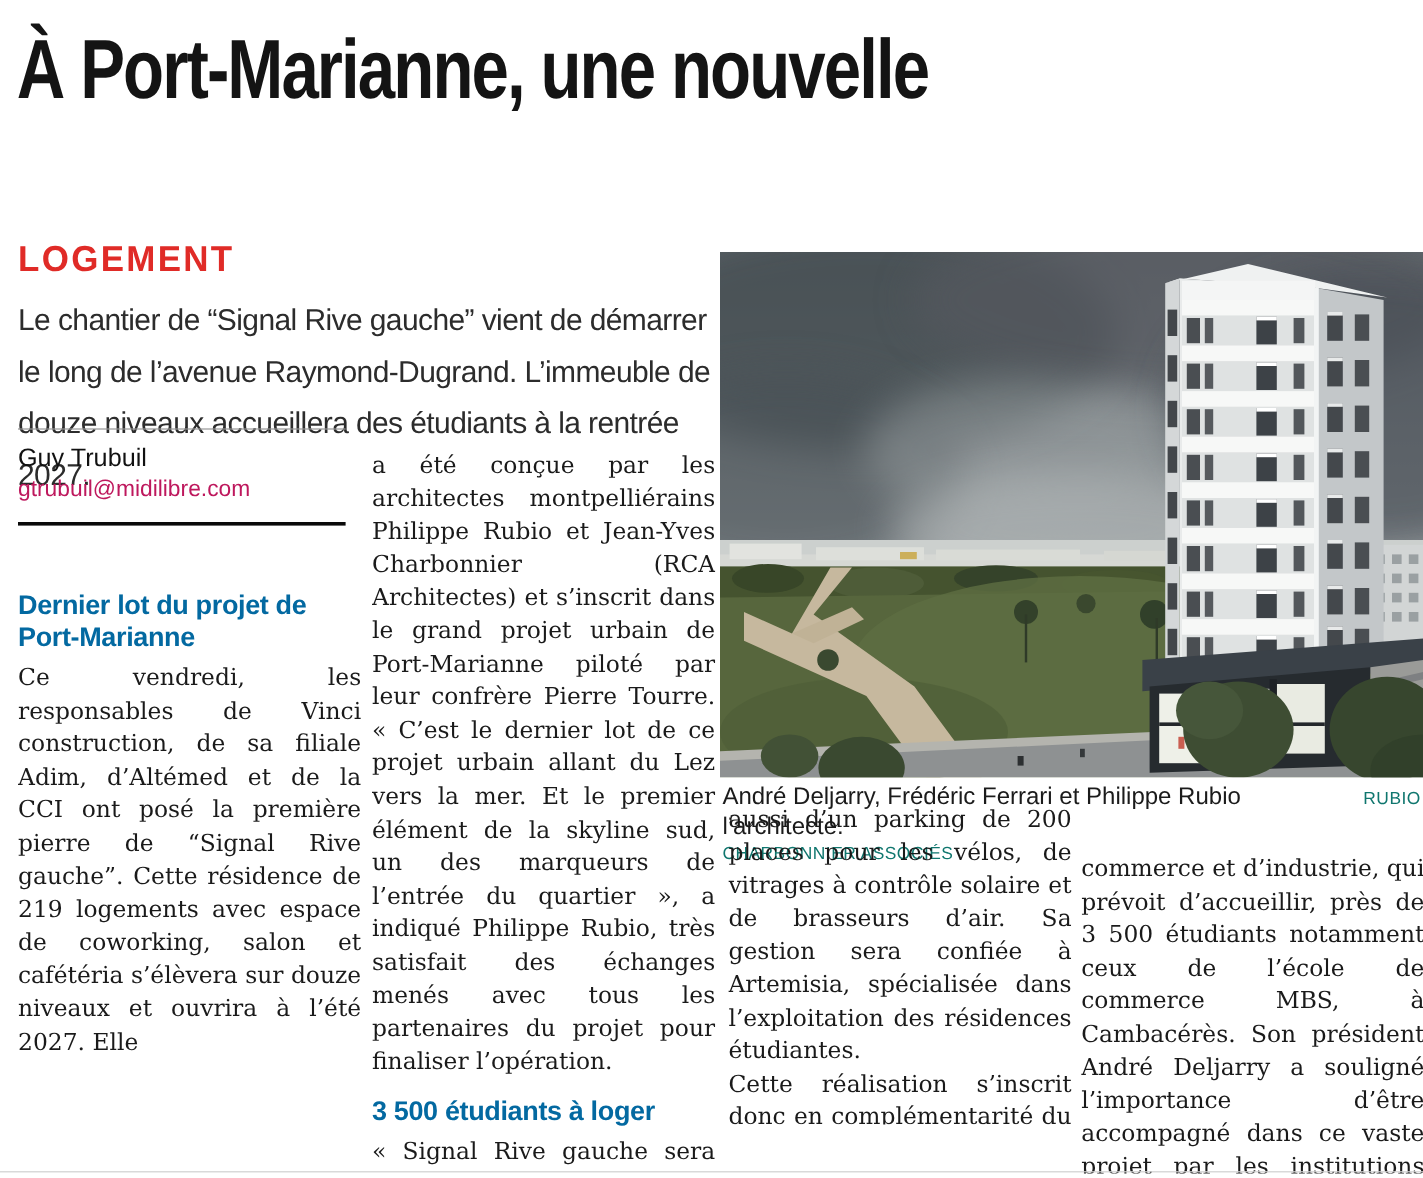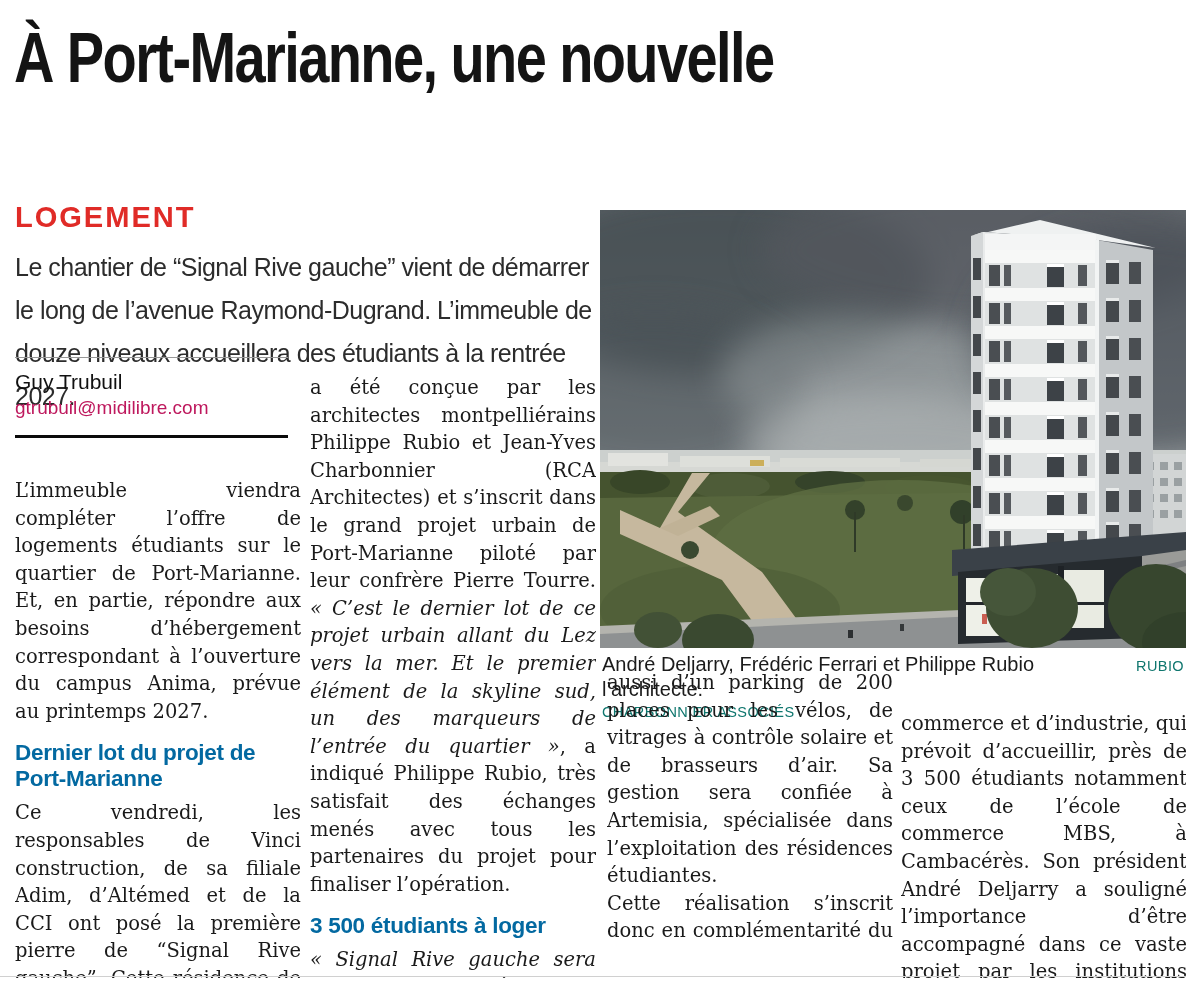--- a/index.html
+++ b/index.html
@@ -43,21 +43,21 @@
        font-family:"DejaVu Serif","Liberation Serif",serif;
        font-size:19.5px;line-height:27.6px;color:#1a1a1a;text-align:justify;}
   .col p{margin:0;}
   .col .subhead{font-family:"Liberation Sans",sans-serif;font-weight:bold;
                 font-size:22.5px;line-height:26px;color:#0369a1;text-align:left;
                 letter-spacing:-0.3px;margin:15px 0 7px 0;}
   .col1{left:15px;top:477px;height:501px;}
   .col2{left:310px;top:374px;height:604px;}
   .col3{left:607px;top:669px;height:268px;}
   .col4{left:901px;top:710px;height:268px;}
-  .q{font-style:italic;}
+  .q{}
 
   .bottom-rule{position:absolute;left:0;top:976px;width:1186px;height:1px;background:#d0d0d0;}
 </style>
 </head>
 <body>
 
 <h1 class="headline" style="margin:0;font-weight:normal;">
   <span class="headline-line"><span class="squeeze">À Port-Marianne, une nouvelle</span></span>
 </h1>
 
@@ -218,21 +218,20 @@
 
 <div class="caption-wrap">
   <div class="caption-row">
     <span class="caption-text">André Deljarry, Frédéric Ferrari et Philippe Rubio l’architecte.</span>
     <span class="credit">RUBIO</span>
   </div>
   <div class="credit">CHARBONNIER ASSOCIÉS</div>
 </div>
 
 <div class="col col1">
-  <p>L’immeuble viendra compléter l’offre de logements étudiants sur le quartier de Port-Marianne. Et, en partie, répondre aux besoins d’hébergement correspondant à l’ouverture du campus Anima, prévue au printemps 2027.</p>
   <p class="subhead">Dernier lot du projet de Port-Marianne</p>
   <p>Ce vendredi, les responsables de Vinci construction, de sa filiale Adim, d’Altémed et de la CCI ont posé la première pierre de “Signal Rive gauche”. Cette résidence de 219 logements avec espace de coworking, salon et cafétéria s’élèvera sur douze niveaux et ouvrira à l’été 2027. Elle</p>
 </div>
 
 <div class="col col2">
   <p><span>a été conçue par les architectes montpelliérains Philippe Rubio et Jean-Yves Charbonnier (RCA Architectes) et s’inscrit dans le grand projet urbain de Port-Marianne piloté par leur confrère Pierre Tourre. </span><span class="q">« C’est le dernier lot de ce projet urbain allant du Lez vers la mer. Et le premier élément de la skyline sud, un des marqueurs de l’entrée du quartier »</span><span>, a indiqué Philippe Rubio, très satisfait des échanges menés avec tous les partenaires du projet pour finaliser l’opération.</span></p>
   <p class="subhead">3 500 étudiants à loger</p>
   <p><span class="q">« Signal Rive gauche sera construite en béton bas carbone, avec des matériaux biosourcés pour l’isolation »</span></p>
 
 </div>

